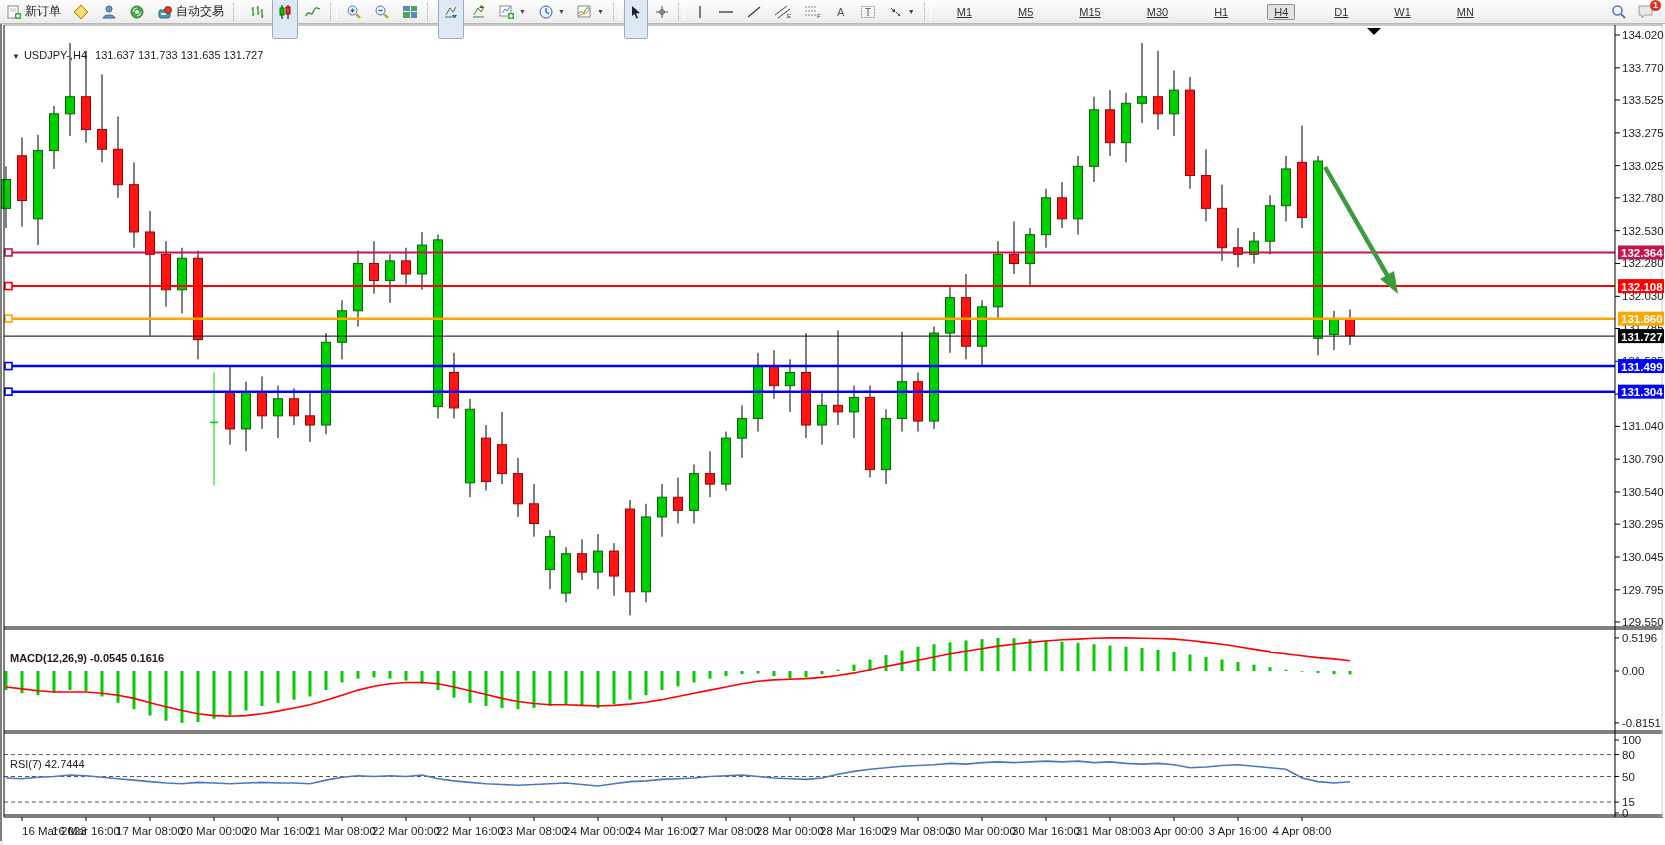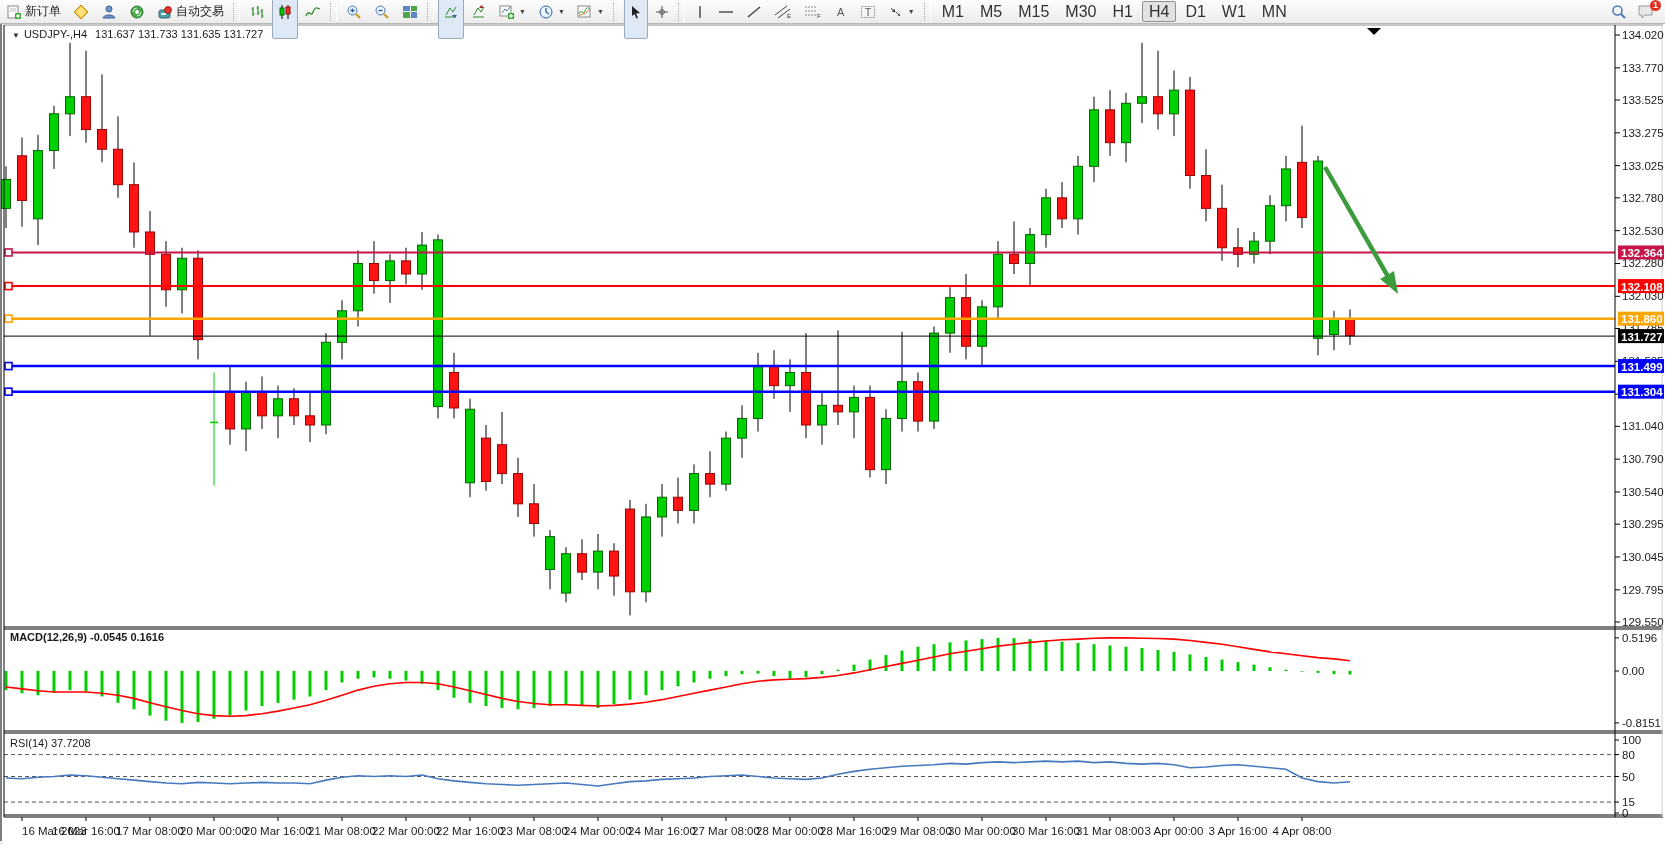--- a/index.html
+++ b/index.html
@@ -7,31 +7,31 @@
        background:#ffffff;font-family:"Liberation Sans",sans-serif;}
   
   .toolbar{position:absolute;left:0;top:0;width:1665px;height:23px;
     background:linear-gradient(#fdfdfd,#ececec);border-bottom:1px solid #b8b8b8;
     display:flex;align-items:center;font-size:12px;color:#222;z-index:5;}
   .tb-btn{display:flex;align-items:center;gap:3px;padding:17px 4px;margin:0 1px;
     border:1px solid transparent;border-radius:2px;height:18px;white-space:nowrap;}
   .tb-btn.active{background:#dfe9f5;border-color:#9ab;}
   .tb-sep{width:5px;height:18px;margin:0 3px;
     border-left:1px dotted #aaa;border-right:1px solid #fff;}
-  .tf-btn{padding:1px 6px;margin:0 1px;height:16px;line-height:16px;border:1px solid transparent;
-    font-size:16px;color:#333;border-radius:2px;}
+  .tf-btn{padding:1px 6px;margin:0 16px;height:16px;line-height:16px;border:1px solid transparent;
+    font-size:11px;color:#333;border-radius:2px;text-decoration:underline;}
   .tf-btn.active{background:#e2e2e2;border-color:#8f8f8f;text-align:right;}
   .caret{font-size:7px;color:#444;margin-left:1px;}
   .tb-right{margin-left:auto;display:flex;align-items:center;margin-right:10px;}
   .badge{position:absolute;top:-4px;right:-6px;background:#e03020;color:#fff;
     border-radius:8px;font-size:9px;font-weight:bold;padding:0 3px;line-height:11px;}
   .chat-wrap{position:relative;margin-left:10px;}
   .ic{display:block;}
   
-  .overlay-label{position:absolute;font-size:11px;color:#1a1a1a;z-index:3;white-space:pre;}
+  .overlay-label{position:absolute;font-size:11px;color:#1a1a1a;z-index:3;white-space:pre;margin-top:21px;}
   .sym-caret{font-size:8px;color:#333;margin-right:4px;}
   
   .win-left{position:absolute;left:0;top:23px;width:2px;height:822px;background:#7e7e7e;}
   .win-left2{position:absolute;left:2px;top:23px;width:1px;height:822px;background:#ffffff;}
   .win-bottom{position:absolute;left:0;top:841px;width:1665px;height:4px;background:#ececec;}
   svg text{font-family:"Liberation Sans",sans-serif;}
 </style>
 </head>
 <body>
 
@@ -639,13 +639,13 @@
     <line x1="1174" y1="817" x2="1174" y2="821" stroke="#000"></line>
     <text x="1174" y="835" font-size="11.5" fill="#1a1a1a" text-anchor="middle">3 Apr 00:00</text>
     <line x1="1238" y1="817" x2="1238" y2="821" stroke="#000"></line>
     <text x="1238" y="835" font-size="11.5" fill="#1a1a1a" text-anchor="middle">3 Apr 16:00</text>
     <line x1="1302" y1="817" x2="1302" y2="821" stroke="#000"></line>
     <text x="1302" y="835" font-size="11.5" fill="#1a1a1a" text-anchor="middle">4 Apr 08:00</text>
   </svg>
 
 <div class="overlay-label" style="left:12px;top:28px;"><span class="sym-caret">▼</span><span>USDJPY-,H4</span><span style="margin-left:8px;">131.637 131.733 131.635 131.727</span></div>
 <div class="overlay-label" style="left:10px;top:631px;font-weight:bold;">MACD(12,26,9) -0.0545 0.1616</div>
-<div class="overlay-label" style="left:10px;top:737px;">RSI(14) 37.7208</div>
+<div class="overlay-label" style="left:10px;top:737px;">RSI(7) 42.7444</div>
 
 </body></html>

